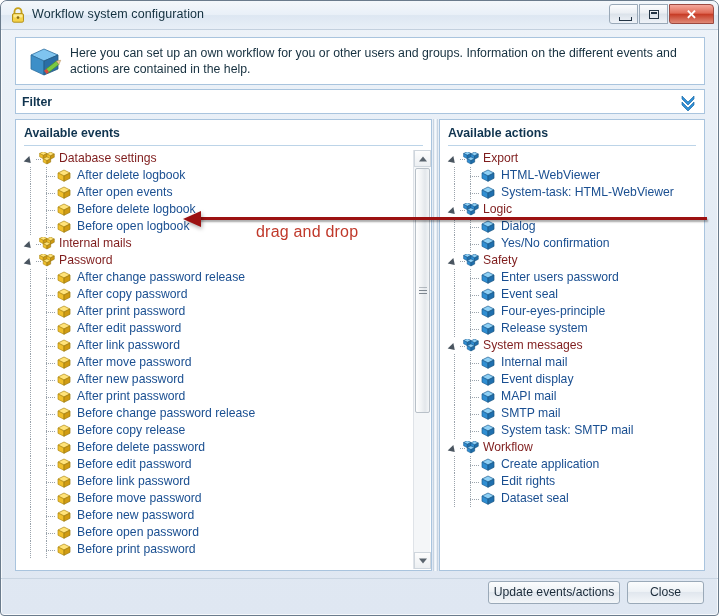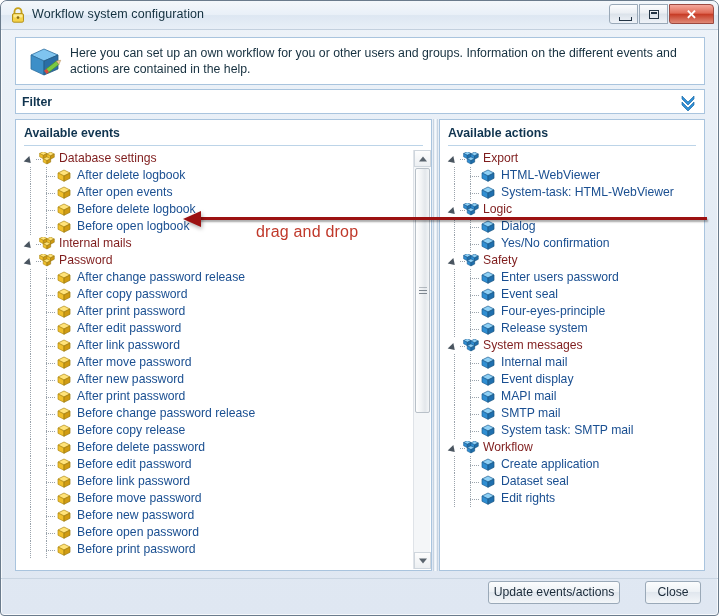--- a/index.html
+++ b/index.html
@@ -312,21 +312,21 @@
     border-radius: 3px;
     background: linear-gradient(to bottom,#fbfcfd 0%, #eef2f6 45%, #e1e7ee 50%, #f3f6f9 100%);
     color: #1b2b3a;
     font-size: 12.2px;
     font-family: "Liberation Sans", sans-serif;
     text-align: center;
     line-height: 21px;
     cursor: default;
   }
   .btn-update { left: 487px; width: 132px; }
-  .btn-close  { left: 644px; width: 56px; }
+  .btn-close  { left: 626px; width: 77px; }
 </style>
 </head>
 <body>
 
 <div class="window">
 
   <div class="titlebar">
     <svg class="title-lock" viewBox="0 0 14 16">
       <path d="M3.5 7 V4.6 A3.5 3.5 0 0 1 10.5 4.6 V7" fill="none" stroke="#c8a21a" stroke-width="1.8"></path>
       <rect x="1.5" y="6.6" width="11" height="8.6" rx="1.4" fill="#f5d34a" stroke="#b2901a" stroke-width="1"></rect>
@@ -1046,34 +1046,34 @@
           <span class="ind-guide" style="left:13px"></span>
           <span class="ind-guide" style="left:29px"></span>
           <span class="elbow" style="left:29px;width:10px"></span>
           <span style="position:absolute;left:40px;top:0">
             <svg class="cube" viewBox="0 0 14 13">
               <polygon points="1,4 7,1 13,4 7,7" fill="#8fd0f5" stroke="#1d5f94" stroke-width="0.7"></polygon>
               <polygon points="1,4 7,7 7,12.3 1,9.3" fill="#2f8ed2" stroke="#1d5f94" stroke-width="0.7"></polygon>
               <polygon points="13,4 7,7 7,12.3 13,9.3" fill="#1f6fae" stroke="#18547f" stroke-width="0.7"></polygon>
             </svg>
           </span>
+          <span class="lbl" style="position:absolute;left:60px;top:0">Edit rights</span>
+        </div>
+        <div class="tnode leaf">
+          <span class="ind-guide" style="left:13px"></span>
+          <span class="ind-guide" style="left:29px"></span>
+          <span class="elbow" style="left:29px;width:10px"></span>
+          <span style="position:absolute;left:40px;top:0">
+            <svg class="cube" viewBox="0 0 14 13">
+              <polygon points="1,4 7,1 13,4 7,7" fill="#8fd0f5" stroke="#1d5f94" stroke-width="0.7"></polygon>
+              <polygon points="1,4 7,7 7,12.3 1,9.3" fill="#2f8ed2" stroke="#1d5f94" stroke-width="0.7"></polygon>
+              <polygon points="13,4 7,7 7,12.3 13,9.3" fill="#1f6fae" stroke="#18547f" stroke-width="0.7"></polygon>
+            </svg>
+          </span>
           <span class="lbl" style="position:absolute;left:60px;top:0">Dataset seal</span>
-        </div>
-        <div class="tnode leaf">
-          <span class="ind-guide" style="left:13px"></span>
-          <span class="ind-guide" style="left:29px"></span>
-          <span class="elbow" style="left:29px;width:10px"></span>
-          <span style="position:absolute;left:40px;top:0">
-            <svg class="cube" viewBox="0 0 14 13">
-              <polygon points="1,4 7,1 13,4 7,7" fill="#8fd0f5" stroke="#1d5f94" stroke-width="0.7"></polygon>
-              <polygon points="1,4 7,7 7,12.3 1,9.3" fill="#2f8ed2" stroke="#1d5f94" stroke-width="0.7"></polygon>
-              <polygon points="13,4 7,7 7,12.3 13,9.3" fill="#1f6fae" stroke="#18547f" stroke-width="0.7"></polygon>
-            </svg>
-          </span>
-          <span class="lbl" style="position:absolute;left:60px;top:0">Edit rights</span>
         </div>
       </div>
   </div>
 
   <div class="arrow-line"></div>
   <div class="arrow-head"></div>
   <div class="annot-text">drag and drop</div>
 
   <div class="footer-sep"></div>
   <div class="btn btn-update">Update events/actions</div>

